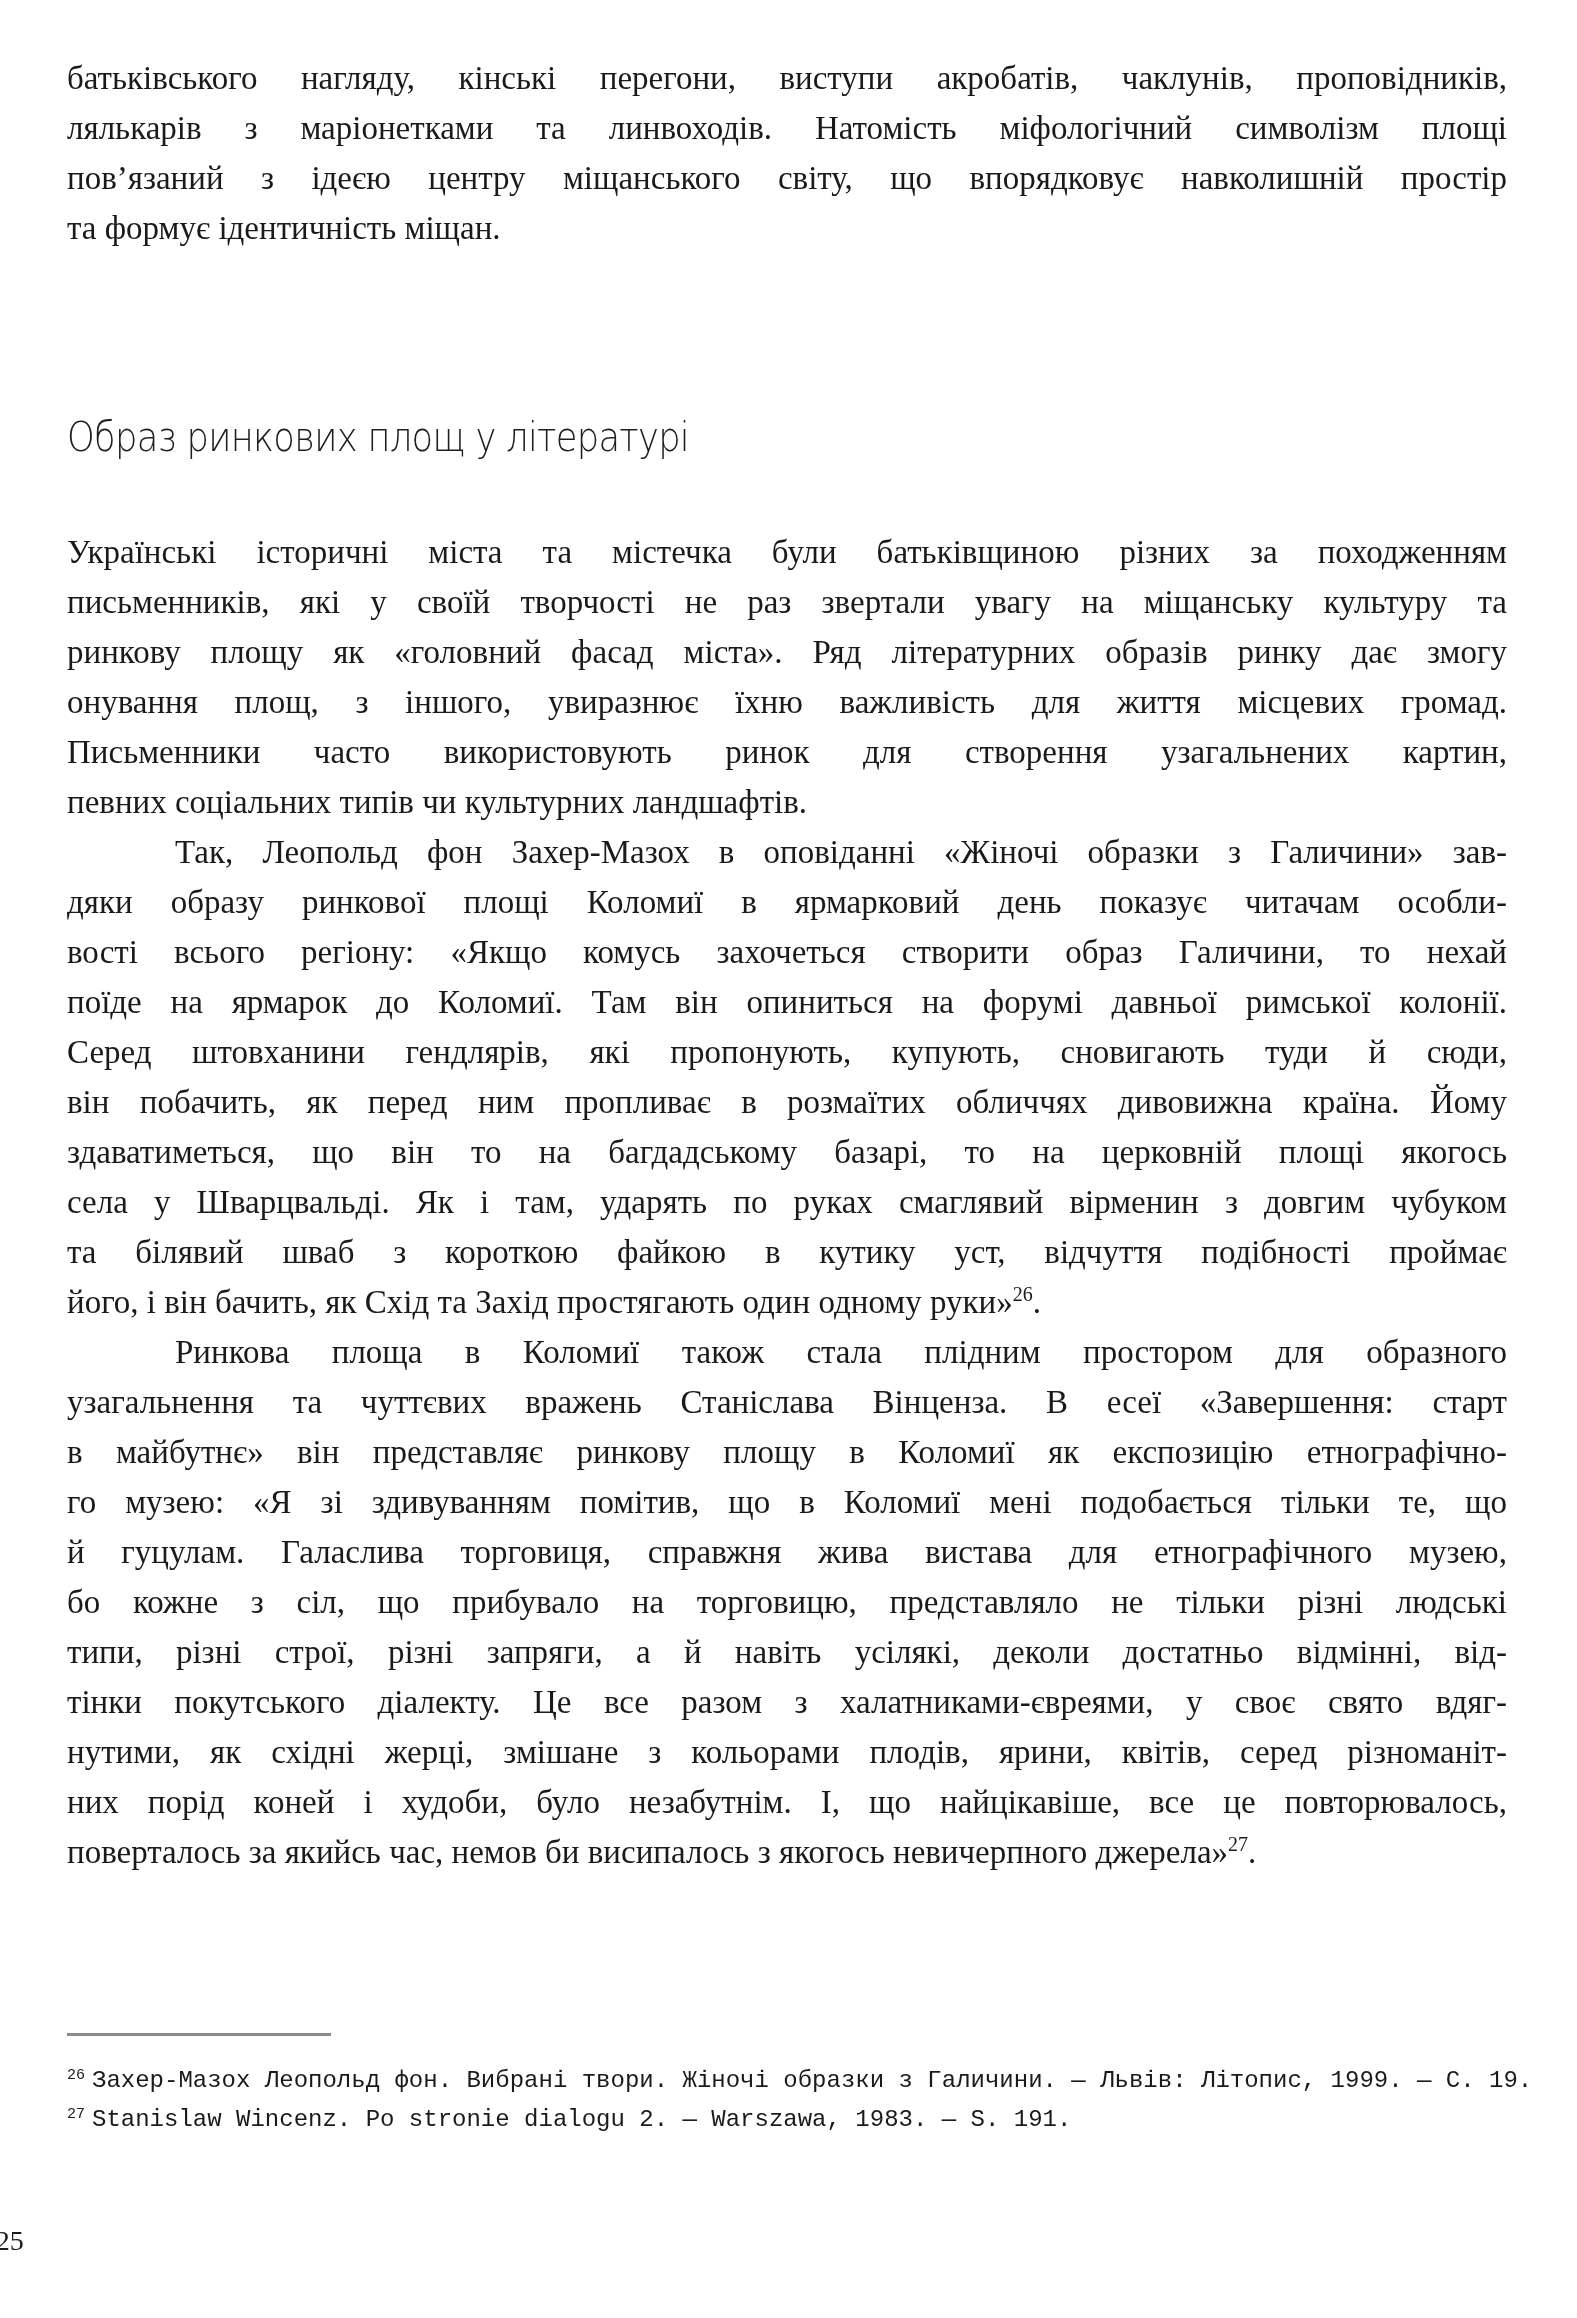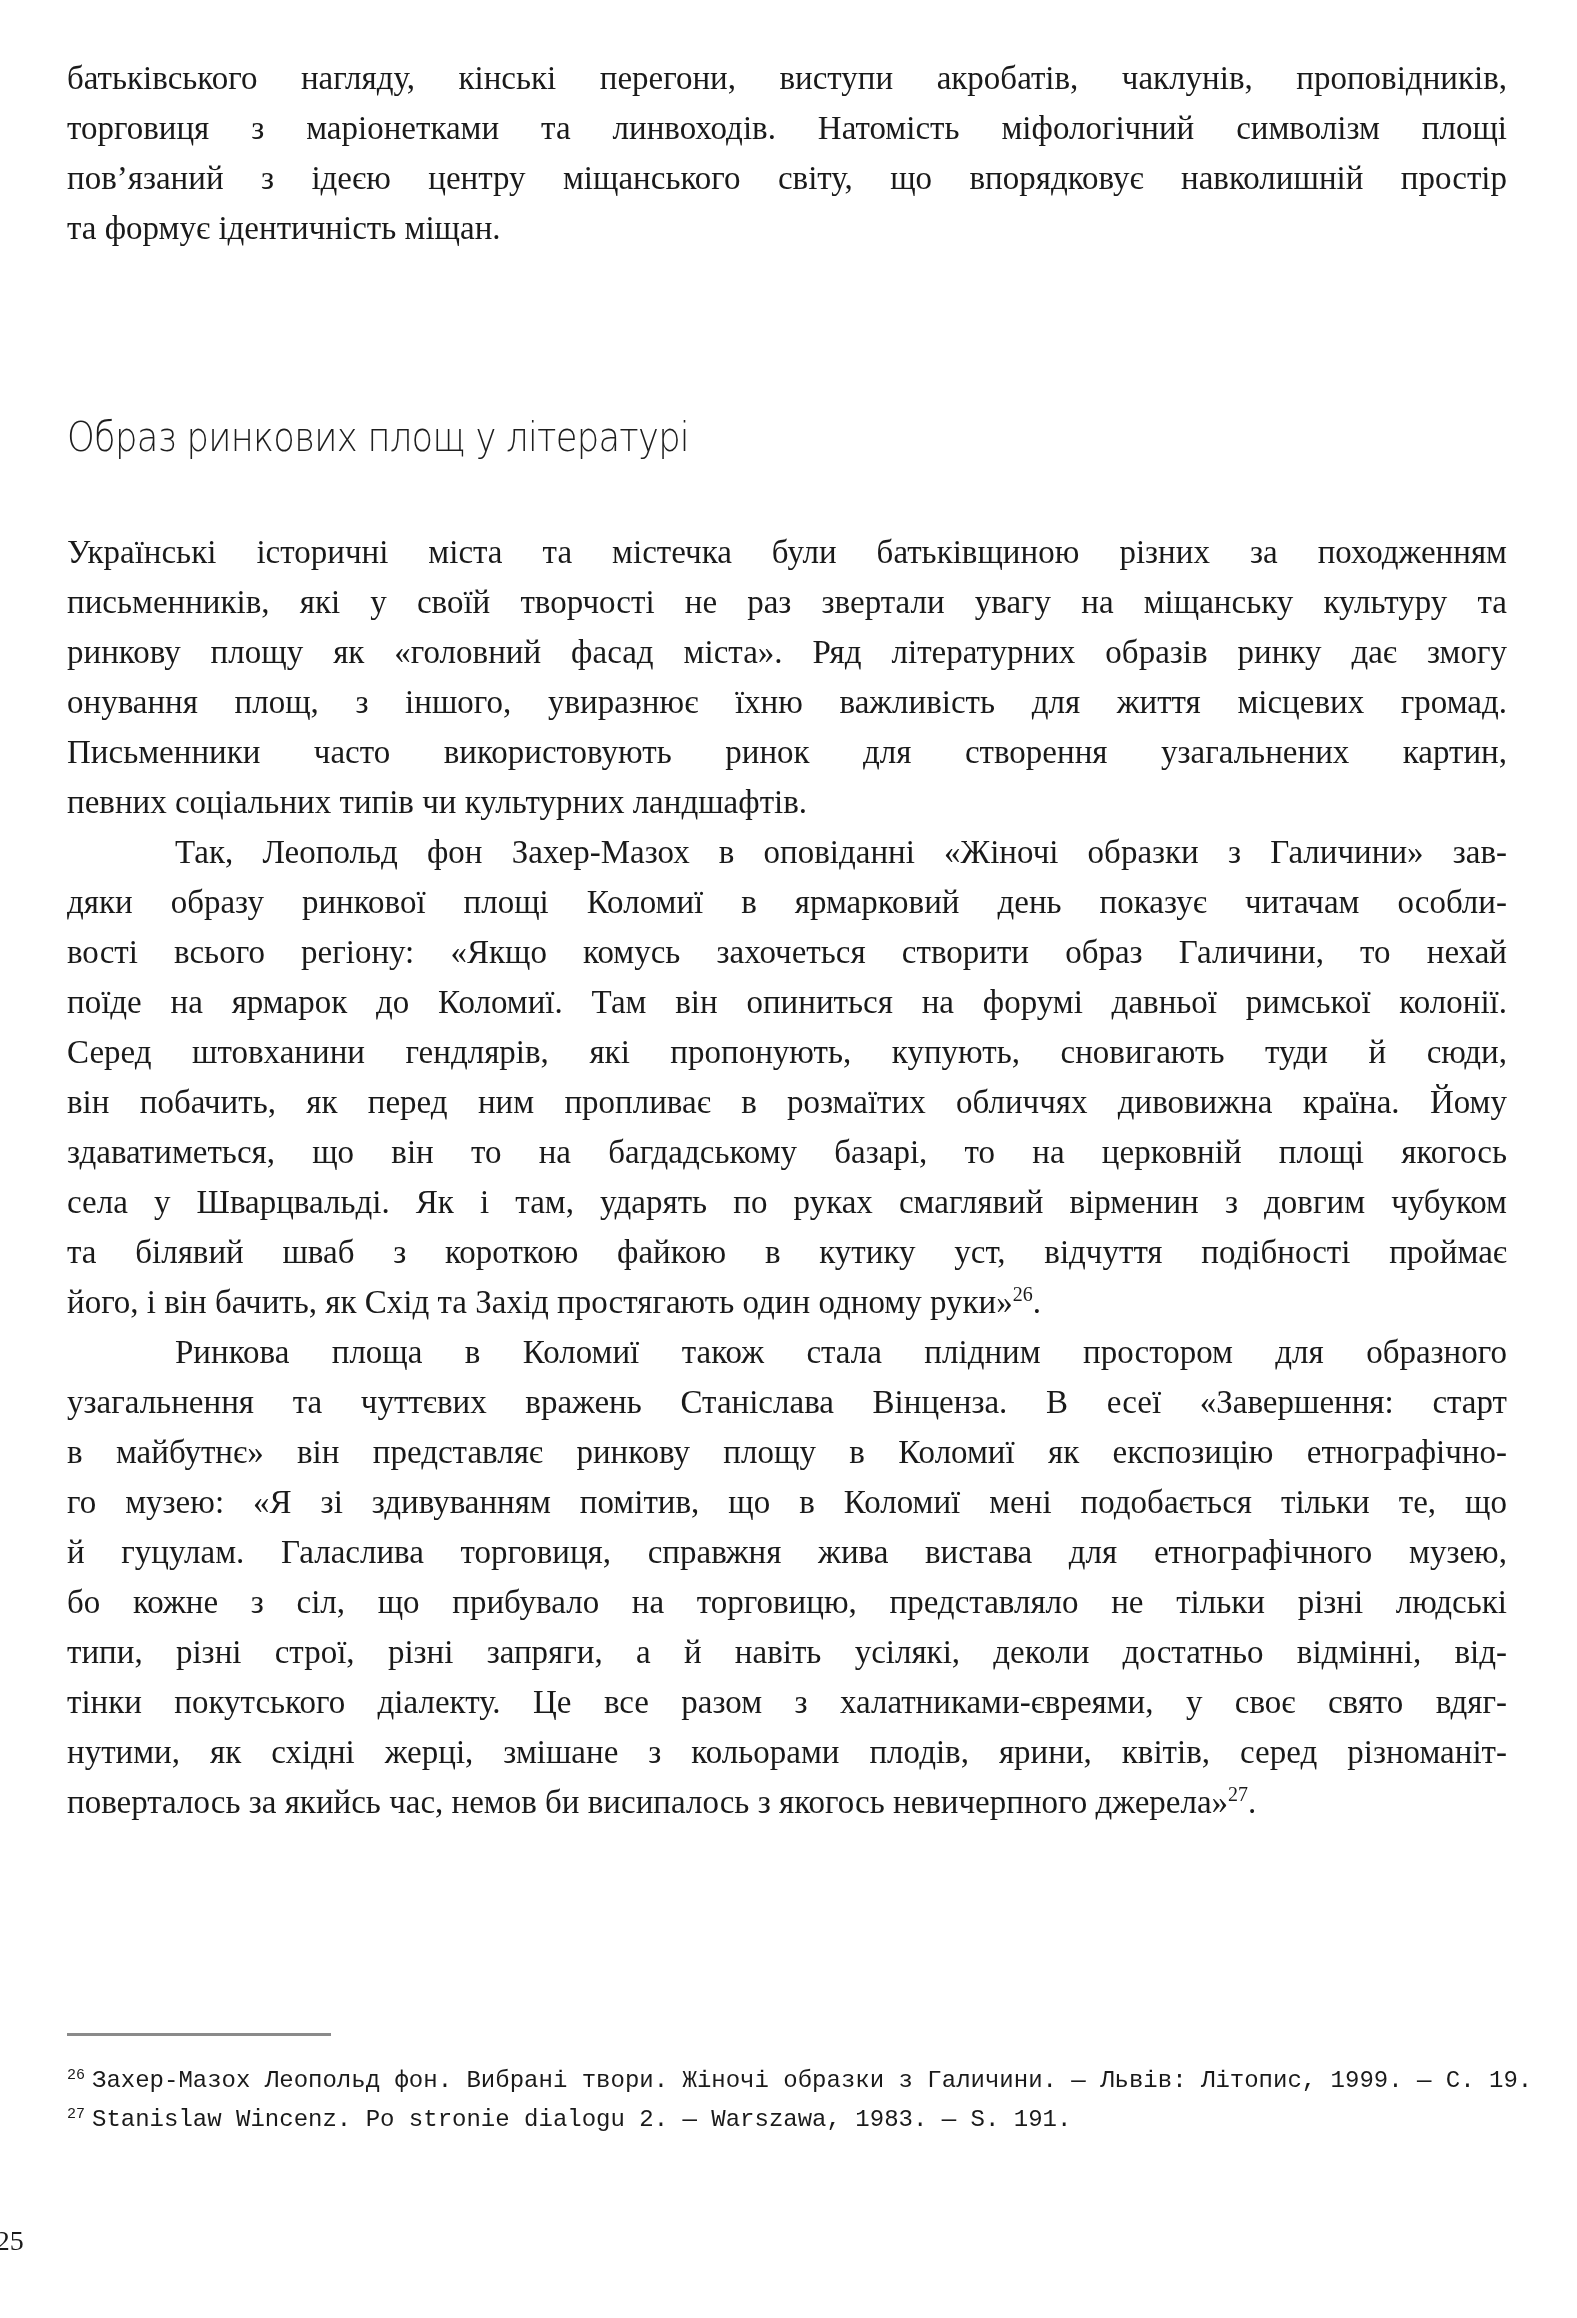--- a/index.html
+++ b/index.html
@@ -41,21 +41,21 @@
   }
   .pagenum span { position: relative; left: -12.3px; }
 </style>
 </head>
 <body>
 
 <div class="page">
 
   <div class="block" style="top:53px;">
     <div class="ln">батьківського нагляду, кінські перегони, виступи акробатів, чаклунів, проповідників,</div>
-    <div class="ln">торговиця з маріонетками та линвоходів. Натомість міфологічний символізм площі</div>
+    <div class="ln">лялькарів з маріонетками та линвоходів. Натомість міфологічний символізм площі</div>
     <div class="ln">пов’язаний з ідеєю центру міщанського світу, що впорядковує навколишній простір</div>
     <div class="ln last">та формує ідентичність міщан.</div>
   </div>
 
   <div class="heading">Образ ринкових площ у літературі</div>
 
   <div class="block" style="top:527px;">
     <div class="ln">Українські історичні міста та містечка були батьківщиною різних за походженням</div>
     <div class="ln">письменників, які у своїй творчості не раз звертали увагу на міщанську культуру та</div>
     <div class="ln">ринкову площу як «головний фасад міста». Ряд літературних образів ринку дає змогу</div>
@@ -79,20 +79,21 @@
     <div>
       <div class="ln indent">Ринкова площа в Коломиї також стала плідним простором для образного</div>
       <div class="ln">узагальнення та чуттєвих вражень Станіслава Вінценза. В есеї «Завершення: старт</div>
       <div class="ln">в майбутнє» він представляє ринкову площу в Коломиї як експозицію етнографічно-</div>
       <div class="ln"><span>го музею: </span><span class="it">«Я зі здивуванням помітив, що в Коломиї мені подобається тільки те, що</span></div>
       <div class="ln it">й гуцулам. Галаслива торговиця, справжня жива вистава для етнографічного музею,</div>
       <div class="ln it">бо кожне з сіл, що прибувало на торговицю, представляло не тільки різні людські</div>
       <div class="ln it">типи, різні строї, різні запряги, а й навіть усілякі, деколи достатньо відмінні, від-</div>
       <div class="ln it">тінки покутського діалекту. Це все разом з халатниками-євреями, у своє свято вдяг-</div>
       <div class="ln it">нутими, як східні жерці, змішане з кольорами плодів, ярини, квітів, серед різноманіт-</div>
+      <div class="ln it">них порід коней і худоби, було незабутнім. І, що найцікавіше, все це повторювалось,</div>
       <div class="ln last"><span class="it">поверталось за якийсь час, немов би висипалось з якогось невичерпного джерела»</span><sup class="fn">27</sup><span>.</span></div>
     </div>
   </div>
 
   <div class="rule"></div>
 
   <div class="footnotes">
     <div class="fnline">
       <span class="fnnum">26</span><span>Захер-Мазох Леопольд фон. Вибрані твори. Жіночі образки з Галичини. — Львів: Літопис, 1999. — С. 19.</span>
     </div>

